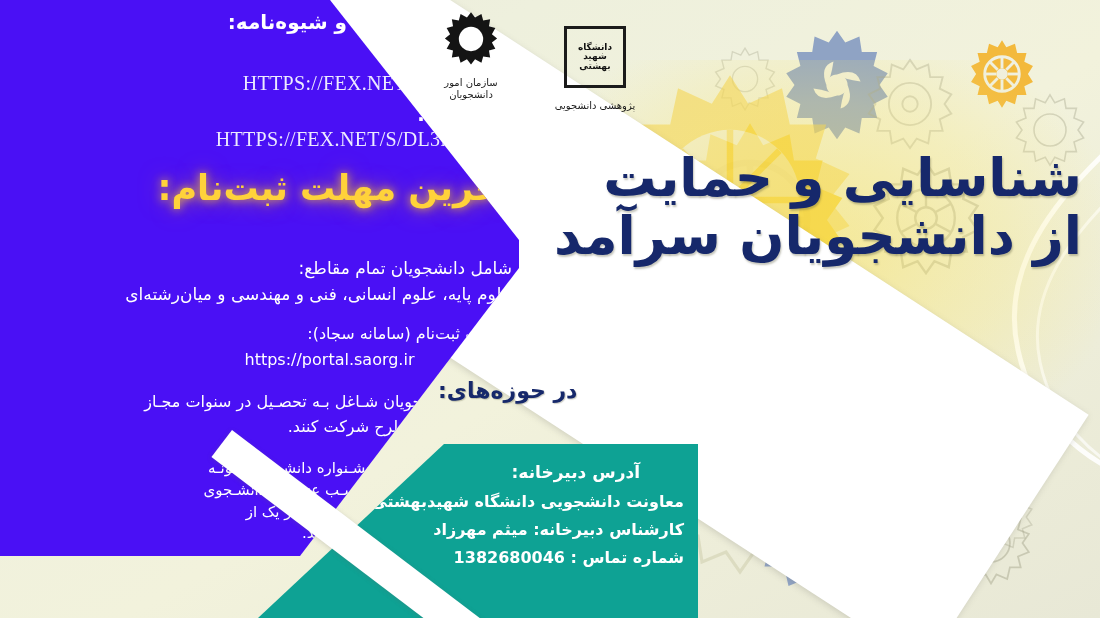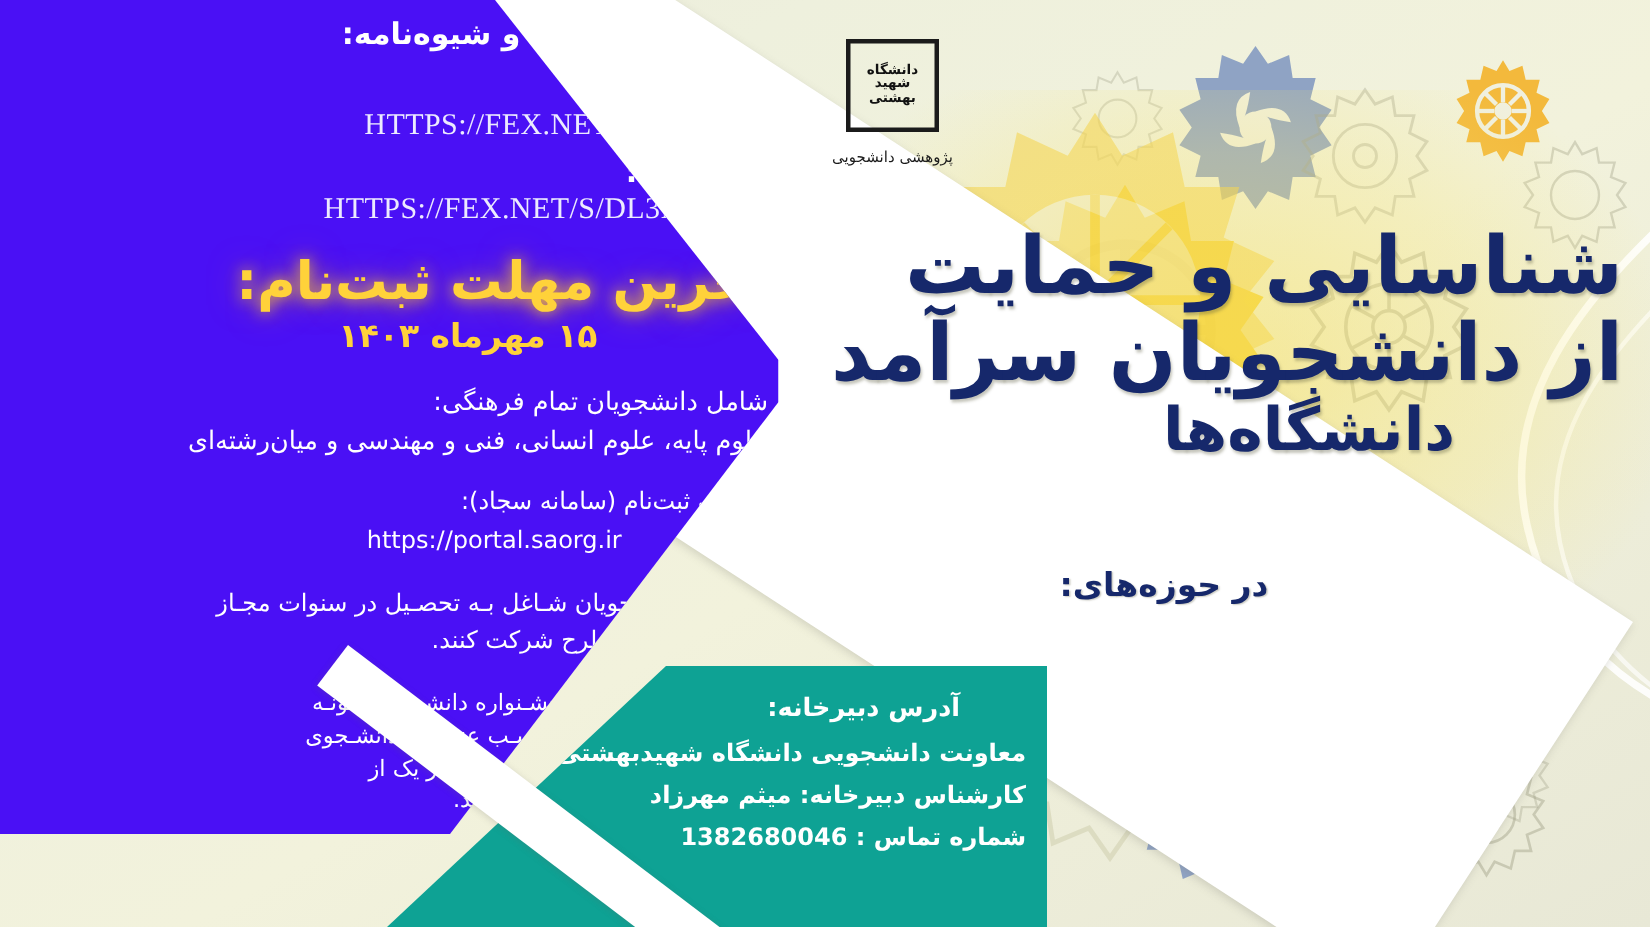--- a/index.html
+++ b/index.html
@@ -107,22 +107,22 @@
   .h-line{
     font-weight:bold;white-space:nowrap;
     text-shadow:1px 2px 2px rgba(90,90,60,.35);
     letter-spacing:-1px;
   }
   #h1{font-size:53px;line-height:1.06;}
   #h2{font-size:53px;line-height:1.06;margin-top:2px;}
   #h3{font-size:40px;line-height:1.06;margin-top:2px;margin-right:112px;}
 
   #fields{
-    position:absolute;right:4px;top:378px;width:640px;
-    text-align:center;direction:rtl;color:#16286b;
+    position:absolute;right:22px;top:378px;width:640px;
+    text-align:left;direction:rtl;color:#16286b;
   }
   #f-label{font-size:22px;font-weight:bold;text-shadow:1px 1px 1px rgba(90,90,60,.3);}
   #f-list{font-size:20px;font-weight:bold;margin-top:12px;text-shadow:1px 1px 1px rgba(90,90,60,.3);}
 </style>
 </head>
 <body>
 
 <div id="poster">
 
   <div class="gears">
@@ -269,52 +269,60 @@
     </svg>
   </div>
 
   <div class="glow"></div>
 
   <div class="whiteband" id="band-top"></div>
 
   <div id="headline">
     <div class="h-line" id="h1">شناسایی و حمایت</div>
     <div class="h-line" id="h2">از دانشجویان سرآمد</div>
-    <div class="h-line" id="h3">دانشگاه‌ها</div>
   </div>
 
   <div id="fields">
     <div id="f-label">در حوزه‌های:</div>
   </div>
 
   <div id="logos">
     <div class="logo-block" style="right:0;top:8px;width:110px;">
       <div class="sbu-mark">
         <span>دانشگاه شهید بهشتی</span>
       </div>
       <div class="logo-cap">پژوهشی دانشجویی</div>
     </div>
 
+    <div class="logo-block" style="left:0;top:4px;width:112px;">
+      <svg width="58" height="58" viewBox="0 0 100 100">
+        <g fill="#141414">
+          <path d="M50 4 l7 9 l11 -6 l3 11 l12 -2 l-2 12 l11 3 l-6 11 l9 7 l-9 7 l6 11 l-11 3 l2 12 l-12 -2 l-3 11 l-11 -6 l-7 9 l-7 -9 l-11 6 l-3 -11 l-12 2 l2 -12 l-11 -3 l6 -11 l-9 -7 l9 -7 l-6 -11 l11 -3 l-2 -12 l12 2 l3 -11 l11 6 Z"></path>
+        </g>
+        <circle cx="50" cy="50" r="21" fill="#ffffff"></circle>
+      </svg>
+      <div class="logo-cap">سازمان امور</div>
+      <div class="logo-cap" style="margin-top:1px;">دانشجویان</div>
+    </div>
   </div>
 
   <div id="purple">
     <div class="p-content">
 
       <div class="p-line hd-white" style="right:16px;top:10px;font-size:20px;">دریافت آیین‌نامه و شیوه‌نامه:</div>
 
       <div class="p-line hd-white" style="right:16px;top:44px;font-size:20px;">شیوه‌نامه:</div>
       <div class="p-line url" style="right:16px;top:72px;font-size:20px;width:300px;text-align:center;">HTTPS://FEX.NET/S/XSK1</div>
 
       <div class="p-line hd-white" style="right:16px;top:102px;font-size:20px;">آیین نامه:</div>
       <div class="p-line url" style="right:16px;top:128px;font-size:20px;width:320px;text-align:center;">HTTPS://FEX.NET/S/DL3PFV4</div>
 
       <div class="p-line yellow-hd" style="right:16px;top:168px;font-size:35px;">آخرین مهلت ثبت‌نام:</div>
-      <div class="p-line yellow-sub" style="right:16px;top:212px;font-size:22px;width:400px;text-align:center;">۱۵ مهرماه ۱۴۰۳</div>
-
-      <div class="p-line" style="right:16px;top:258px;font-size:17px;">شامل دانشجویان تمام فرهنگی:</div>
+
+      <div class="p-line" style="right:16px;top:258px;font-size:17px;">شامل دانشجویان تمام مقاطع:</div>
       <div class="p-line" style="right:16px;top:284px;font-size:17px;">علوم پایه، علوم انسانی، فنی و مهندسی و میان‌رشته‌ای</div>
 
       <div class="bul" style="top:322px;font-size:16px;width:405px;">
         <span class="tick">
           <svg width="10" height="10" viewBox="0 0 10 10">
               <path d="M1 5 L4 8 L9 1.8" fill="none" stroke="#ffffff" stroke-width="2" stroke-linecap="round" stroke-linejoin="round"></path>
             </svg>
         </span><span>لینک ثبت‌نام (سامانه سجاد):</span>
         <div style="font-size:16px;margin-top:3px;direction:ltr;text-align:center;padding-left:36px;">https://portal.saorg.ir</div>
       </div>

